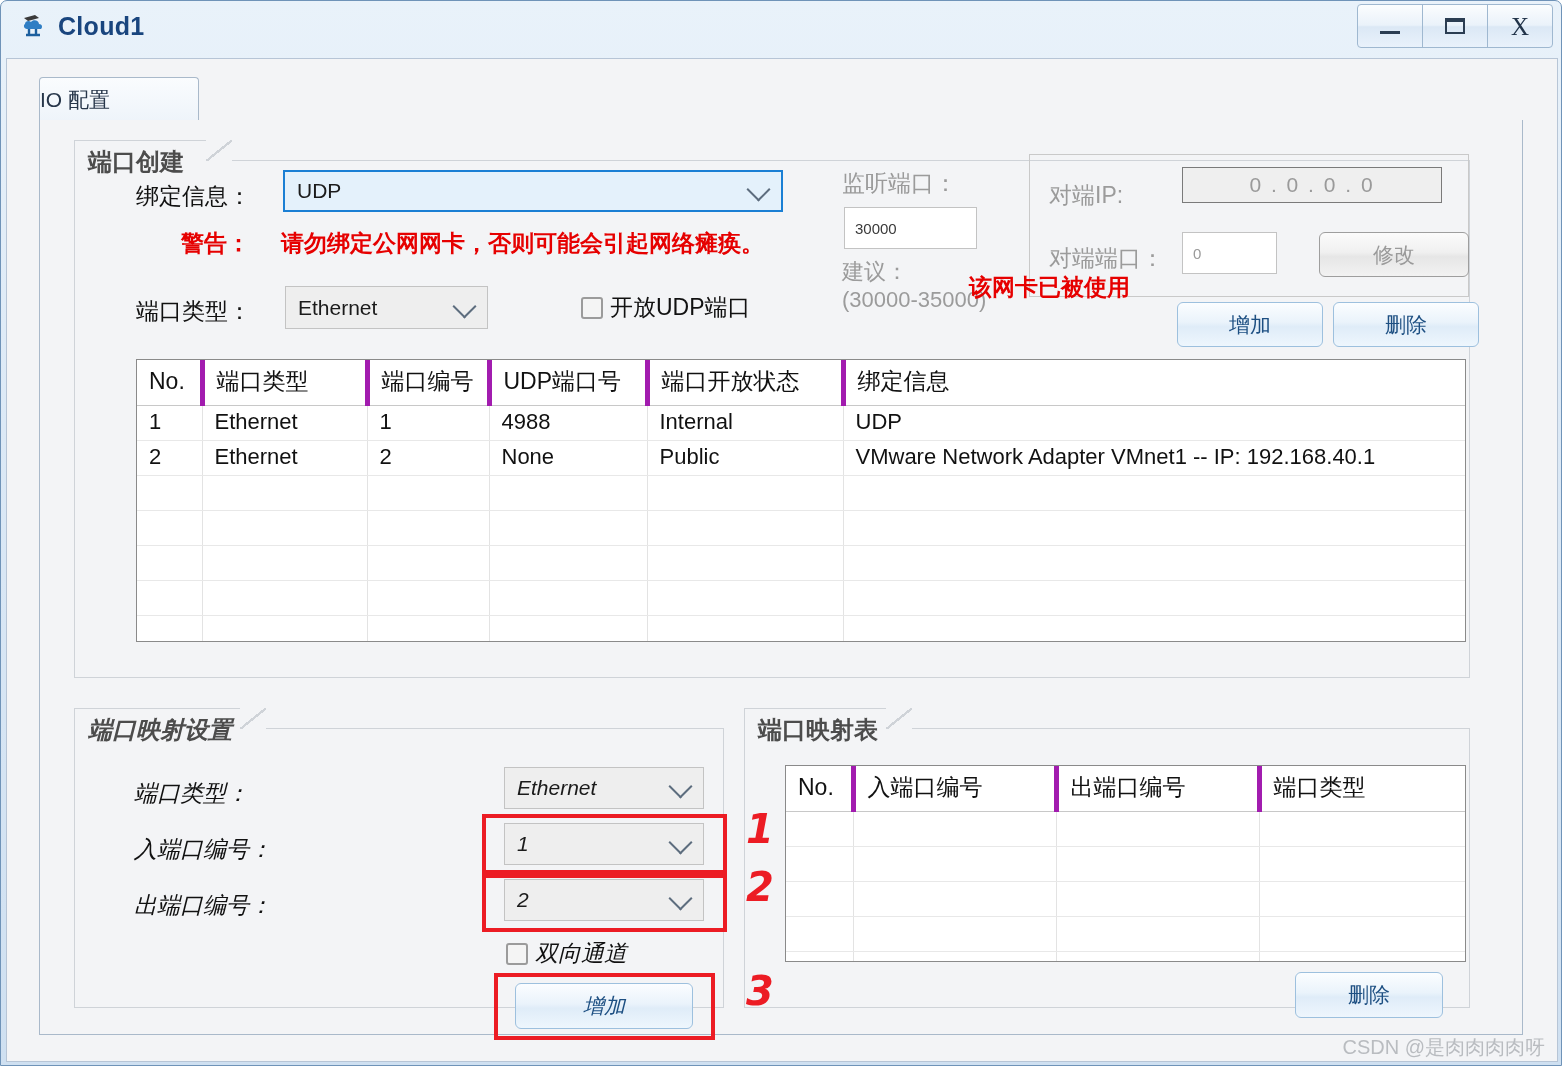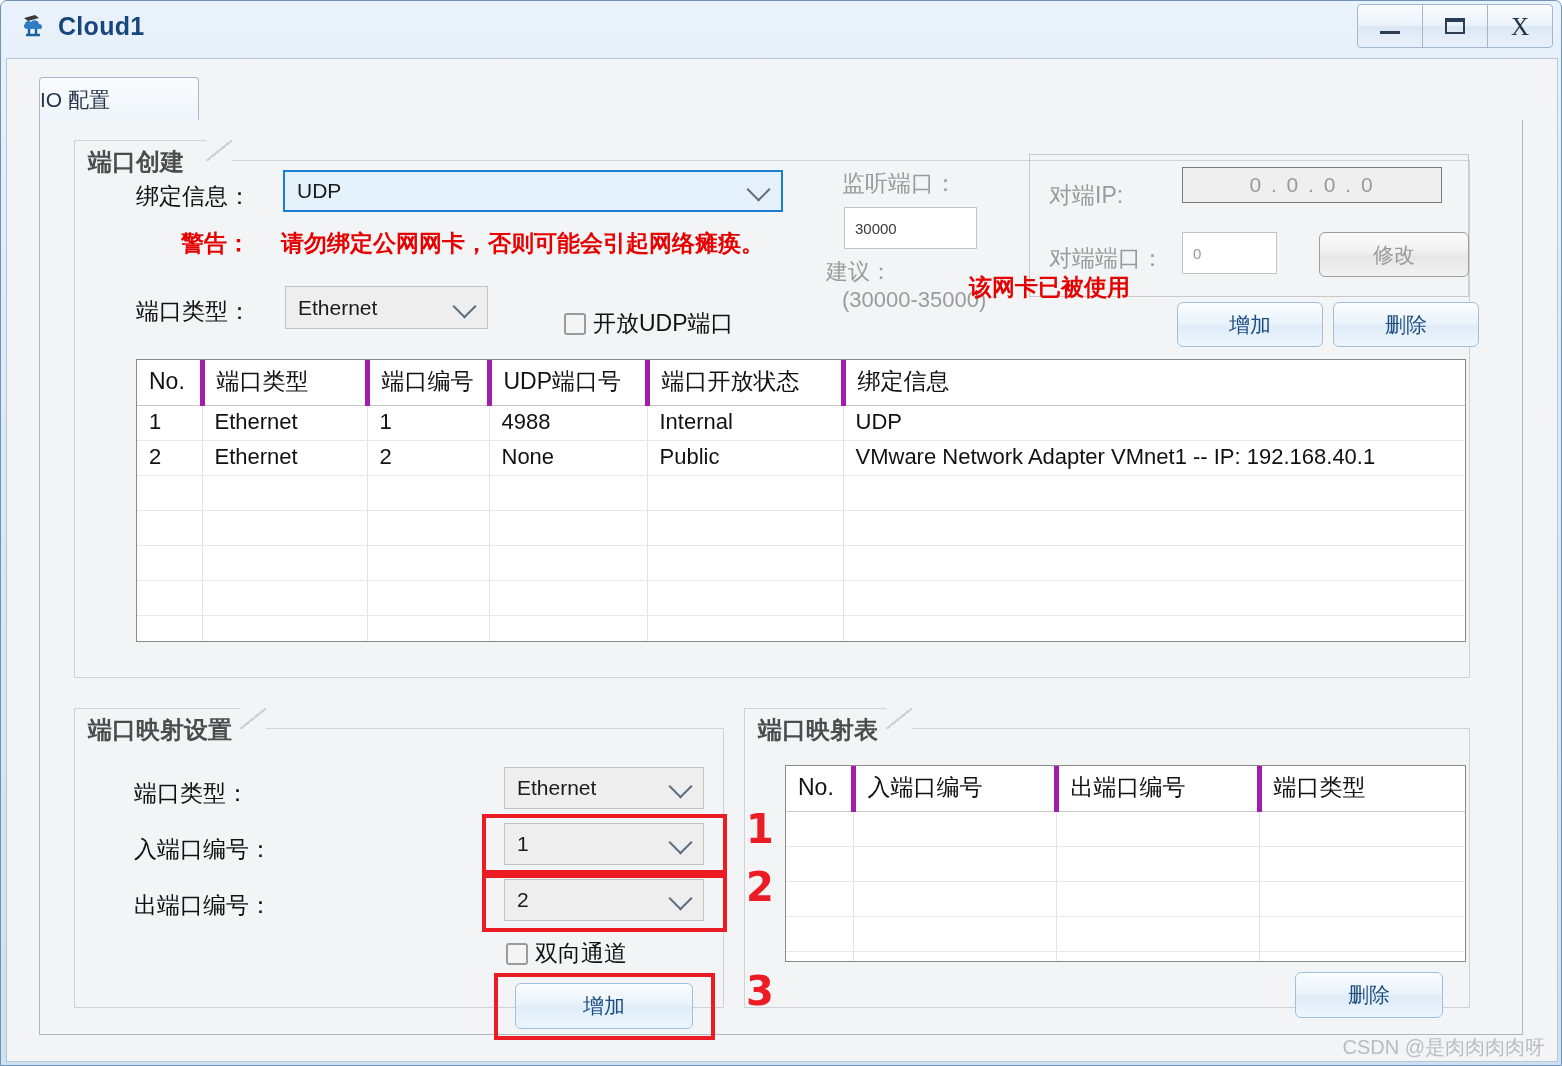--- a/index.html
+++ b/index.html
@@ -235,30 +235,30 @@
 
         <span class="warn" style="left:107px;top:88px;">警告：</span>
         <span class="warn" style="left:207px;top:88px;">请勿绑定公网网卡，否则可能会引起网络瘫痪。</span>
 
         <span class="lbl" style="left:62px;top:156px;">端口类型：</span>
         <div class="combo" style="left:211px;top:146px;width:203px;height:43px;">
           <span>Ethernet</span>
           <span class="chev"></span>
         </div>
 
-        <div class="chk" style="left:490px;top:152px;margin-top:16px;">
+        <div class="chk" style="left:507px;top:152px;">
           <span class="chk-box"></span>
           <span class="chk-lbl">开放UDP端口</span>
         </div>
 
         <span class="lbl lbl-dis" style="left:768px;top:28px;">监听端口：</span>
         <div class="txtbox" style="left:770px;top:67px;width:133px;height:42px;color:#3a3a3a;">
           <span>30000</span>
         </div>
-        <span class="lbl lbl-dis" style="left:752px;top:117px;font-size:22px;">建议：</span>
+        <span class="lbl lbl-dis" style="left:768px;top:117px;font-size:22px;">建议：</span>
         <span class="lbl lbl-dis" style="left:768px;top:147px;font-size:22px;">(30000-35000)</span>
 
         <div style="position:absolute;left:955px;top:14px;width:440px;height:143px;border:1px solid #c9c9c9;box-sizing:border-box;"></div>
         <span class="lbl lbl-dis" style="left:975px;top:40px;">对端IP:</span>
         <div class="ipbox" style="left:1108px;top:27px;width:260px;height:36px;">
           <span>0  .  0  .  0  .  0</span>
         </div>
         <span class="lbl lbl-dis" style="left:975px;top:103px;">对端端口：</span>
         <div class="txtbox" style="left:1108px;top:92px;width:95px;height:42px;color:#9a9a9a;">
           <span>0</span>
@@ -351,21 +351,21 @@
                   <td>&nbsp;</td>
                   <td>&nbsp;</td>
                   <td>&nbsp;</td>
                   <td>&nbsp;</td>
                 </tr>
               </tbody>
           </table>
         </div>
       </div>
 
-      <div class="group" style="left:34px;top:588px;width:650px;height:300px;">
+      <div class="group" style="left:34px;top:588px;width:650px;height:300px;font-style:italic;">
         <div class="group-tab" style="width:166px;border-left:1px solid #cfd3d8;"></div>
         <div class="group-diag" style="left:166px;"></div>
         <div class="group-top-right" style="left:192px;right:0;"></div>
         <div class="group-left-top"></div>
         <div class="group-title">端口映射设置</div>
         <div class="group-body"></div>
 
         <span class="lbl" style="left:60px;top:70px;">端口类型：</span>
         <div class="combo" style="left:430px;top:59px;width:200px;height:42px;">
           <span>Ethernet</span>

